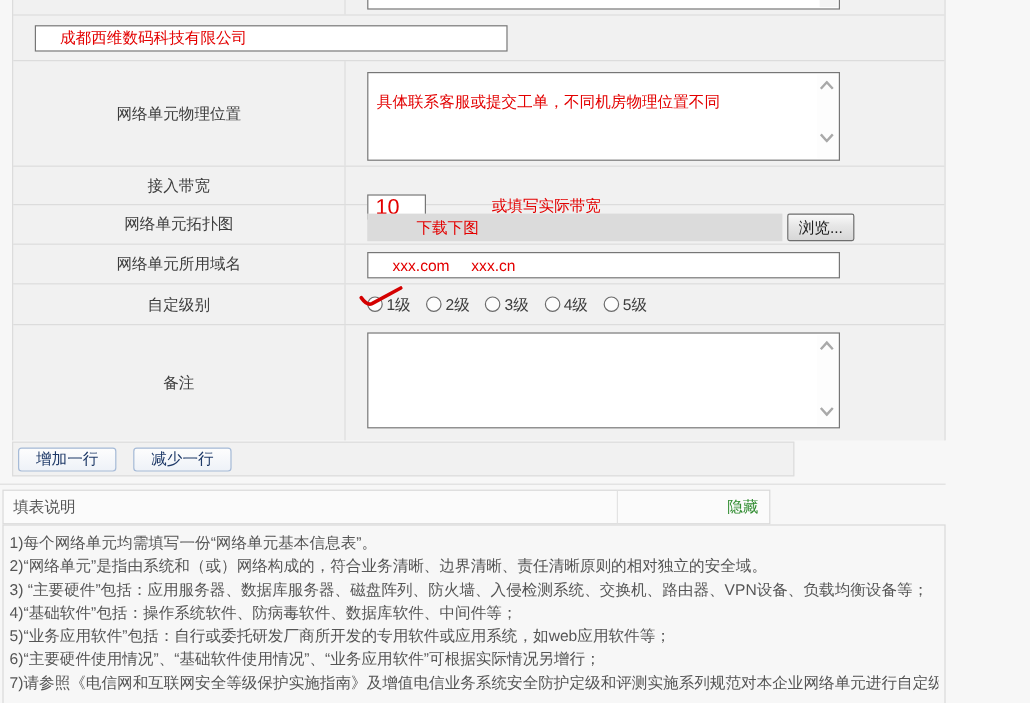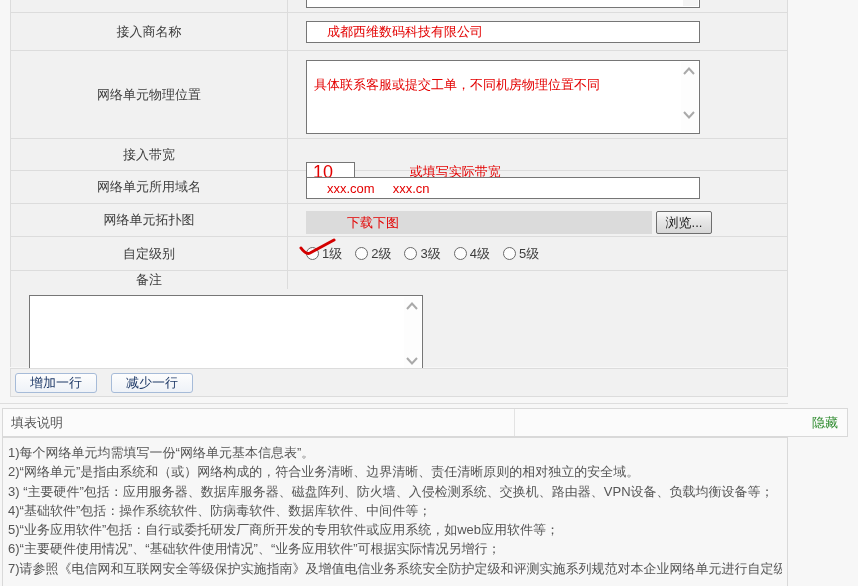--- a/index.html
+++ b/index.html
@@ -23,21 +23,21 @@
     color:#3d3d3d;
   }
   .field-cell { flex:1; padding-left:18px; position:relative; }
   .r0 { height:13px; }
   .r1 { height:38px; }
   .r2 { height:88px; }
   .r3 { height:32px; }
   .r4 { height:33px; }
   .r5 { height:33px; }
   .r6 { height:34px; }
-  .r7 { height:96px;flex-direction:column; }
+  .r7 { height:96px; }
 
   .text-input {
     width:394px; height:22px; margin-top:8px;
     border:1px solid #767676; background:#fff;
     font-family:inherit; font-size:13px; color:#e30000;
     padding:0 20px; outline:none;
   }
   
   .partial-input {
     position:absolute; top:-14px; left:18px; width:394px; height:22px;
@@ -95,38 +95,38 @@
   .radio-group { display:flex; align-items:center; position:relative; }
   .radio-circle {
     width:13px; height:13px; border-radius:50%;
     border:1px solid #6b6b6b; background:#fdfdfd; margin-right:3px;
   }
   .red-check {
     position:absolute; left:-8px; top:-9px; pointer-events:none;
   }
   
   .btn-row {
-    position:absolute; left:10px; top:368px; width:778px; height:29px;
+    position:absolute; left:10px; top:368px; width:652px; height:29px;
     background:#f1f1f1; border:1px solid #dcdcdc;
     display:flex; align-items:center; padding-left:4px;
   }
   .blue-btn {
     height:20px; border:1px solid #a6bbd8; border-radius:3px;
     background:linear-gradient(#fdfdfd,#eef2f8);
     font-family:inherit; font-size:13px; color:#1f3a68;
     cursor:pointer; padding:0 14px; line-height:17px;
   }
   .blue-btn + .blue-btn { margin-left:14px; }
   
   .section-divider {
     position:absolute; left:0; top:403px; width:788px; height:1px;
     background:#dedede;
   }
   .notes-header {
-    position:absolute; left:2px; top:408px; width:846px; height:29px;
+    position:absolute; left:2px; top:408px; width:640px; height:29px;
     background:#fbfbfb; border:1px solid #d9d9d9;
     display:flex;
   }
   .notes-header .nh-left {
     width:512px; border-right:1px solid #e3e3e3;
     display:flex; align-items:center; padding-left:8px; color:#555;
   }
   .nh-right {
     flex:1; display:flex; align-items:center; justify-content:flex-end;
     padding-right:9px;
@@ -149,21 +149,20 @@
     <div class="trow r0">
       <div class="label-cell"></div>
       <div class="field-cell">
         <div class="partial-input">
           <div class="strip"></div>
         </div>
       </div>
     </div>
 
     <div class="trow r1">
-      <div class="label-cell">接入商名称</div>
       <div class="field-cell">
         <input class="text-input" type="text" value="成都西维数码科技有限公司" style="">
       </div>
     </div>
 
     <div class="trow r2">
       <div class="label-cell">网络单元物理位置</div>
       <div class="field-cell">
         <div class="fake-textarea ta-physical">
           <div class="ta-text">具体联系客服或提交工单，不同机房物理位置不同</div>
@@ -183,36 +182,36 @@
       <div class="label-cell">接入带宽</div>
       <div class="field-cell">
         <div class="inline-row">
           <input class="bw-input" type="text" value="10" style="">
           <span class="unit-label">Mbps</span>
           <span class="red-hint">或填写实际带宽</span>
         </div>
       </div>
     </div>
 
-    <div class="trow r4">
-      <div class="label-cell">网络单元所用域名</div>
-      <div class="field-cell">
-        <input class="text-input" type="text" style="margin-top: 6px;" value="xxx.com     xxx.cn">
-      </div>
-    </div>
-
     <div class="trow r5">
       <div class="label-cell">网络单元拓扑图</div>
       <div class="field-cell">
         <div class="upload-wrap">
           <div class="upload-bar">
             <span class="dl-link">下载下图</span>
           </div>
           <button class="browse-btn">浏览...</button>
         </div>
+      </div>
+    </div>
+
+    <div class="trow r4">
+      <div class="label-cell">网络单元所用域名</div>
+      <div class="field-cell">
+        <input class="text-input" type="text" style="margin-top: 6px;" value="xxx.com     xxx.cn">
       </div>
     </div>
 
     <div class="trow r6">
       <div class="label-cell">自定级别</div>
       <div class="field-cell">
         <div class="radio-row">
           <span class="radio-group">
             <span class="radio-circle"></span>
             <span>1级</span>

